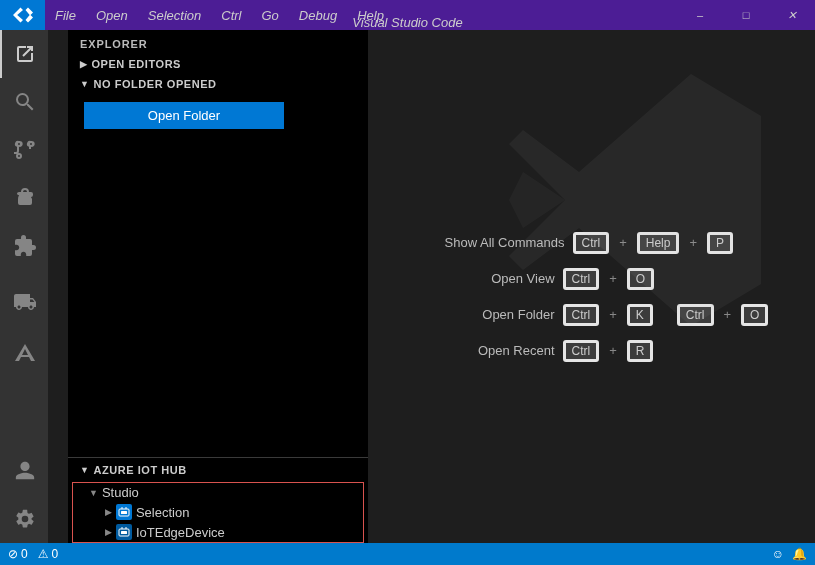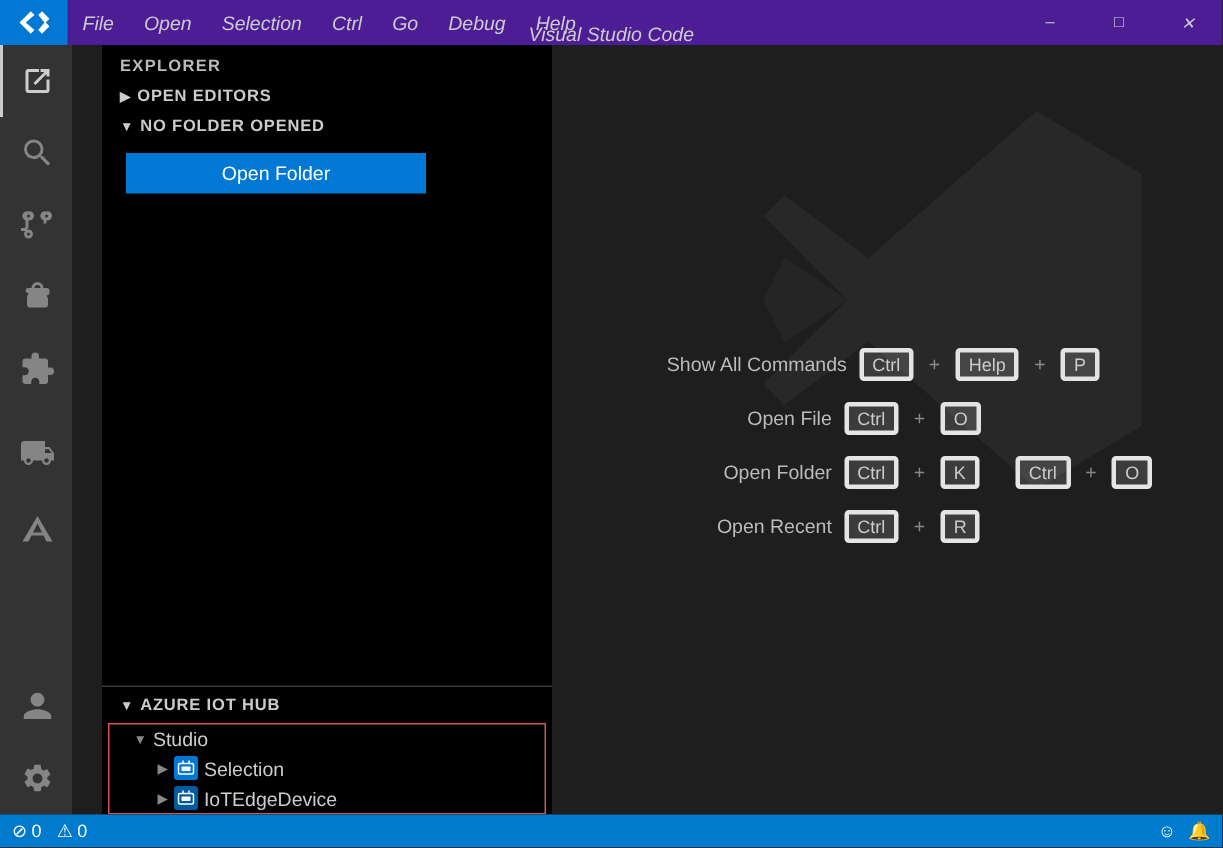--- a/index.html
+++ b/index.html
@@ -447,21 +447,21 @@
     <div class="shortcuts">
       <div class="shortcut-row">
         <span class="shortcut-label">Show All Commands</span>
         <span class="kbd">Ctrl</span>
         <span class="kbd-plus">+</span>
         <span class="kbd">Help</span>
         <span class="kbd-plus">+</span>
         <span class="kbd">P</span>
       </div>
       <div class="shortcut-row">
-        <span class="shortcut-label">Open File</span>
+        <span class="shortcut-label">Open View</span>
         <span class="kbd">Ctrl</span>
         <span class="kbd-plus">+</span>
         <span class="kbd">O</span>
       </div>
       <div class="shortcut-row">
         <span class="shortcut-label">Open Folder</span>
         <span class="kbd">Ctrl</span>
         <span class="kbd-plus">+</span>
         <span class="kbd">K</span>
         <span style="width:8px;"></span>

